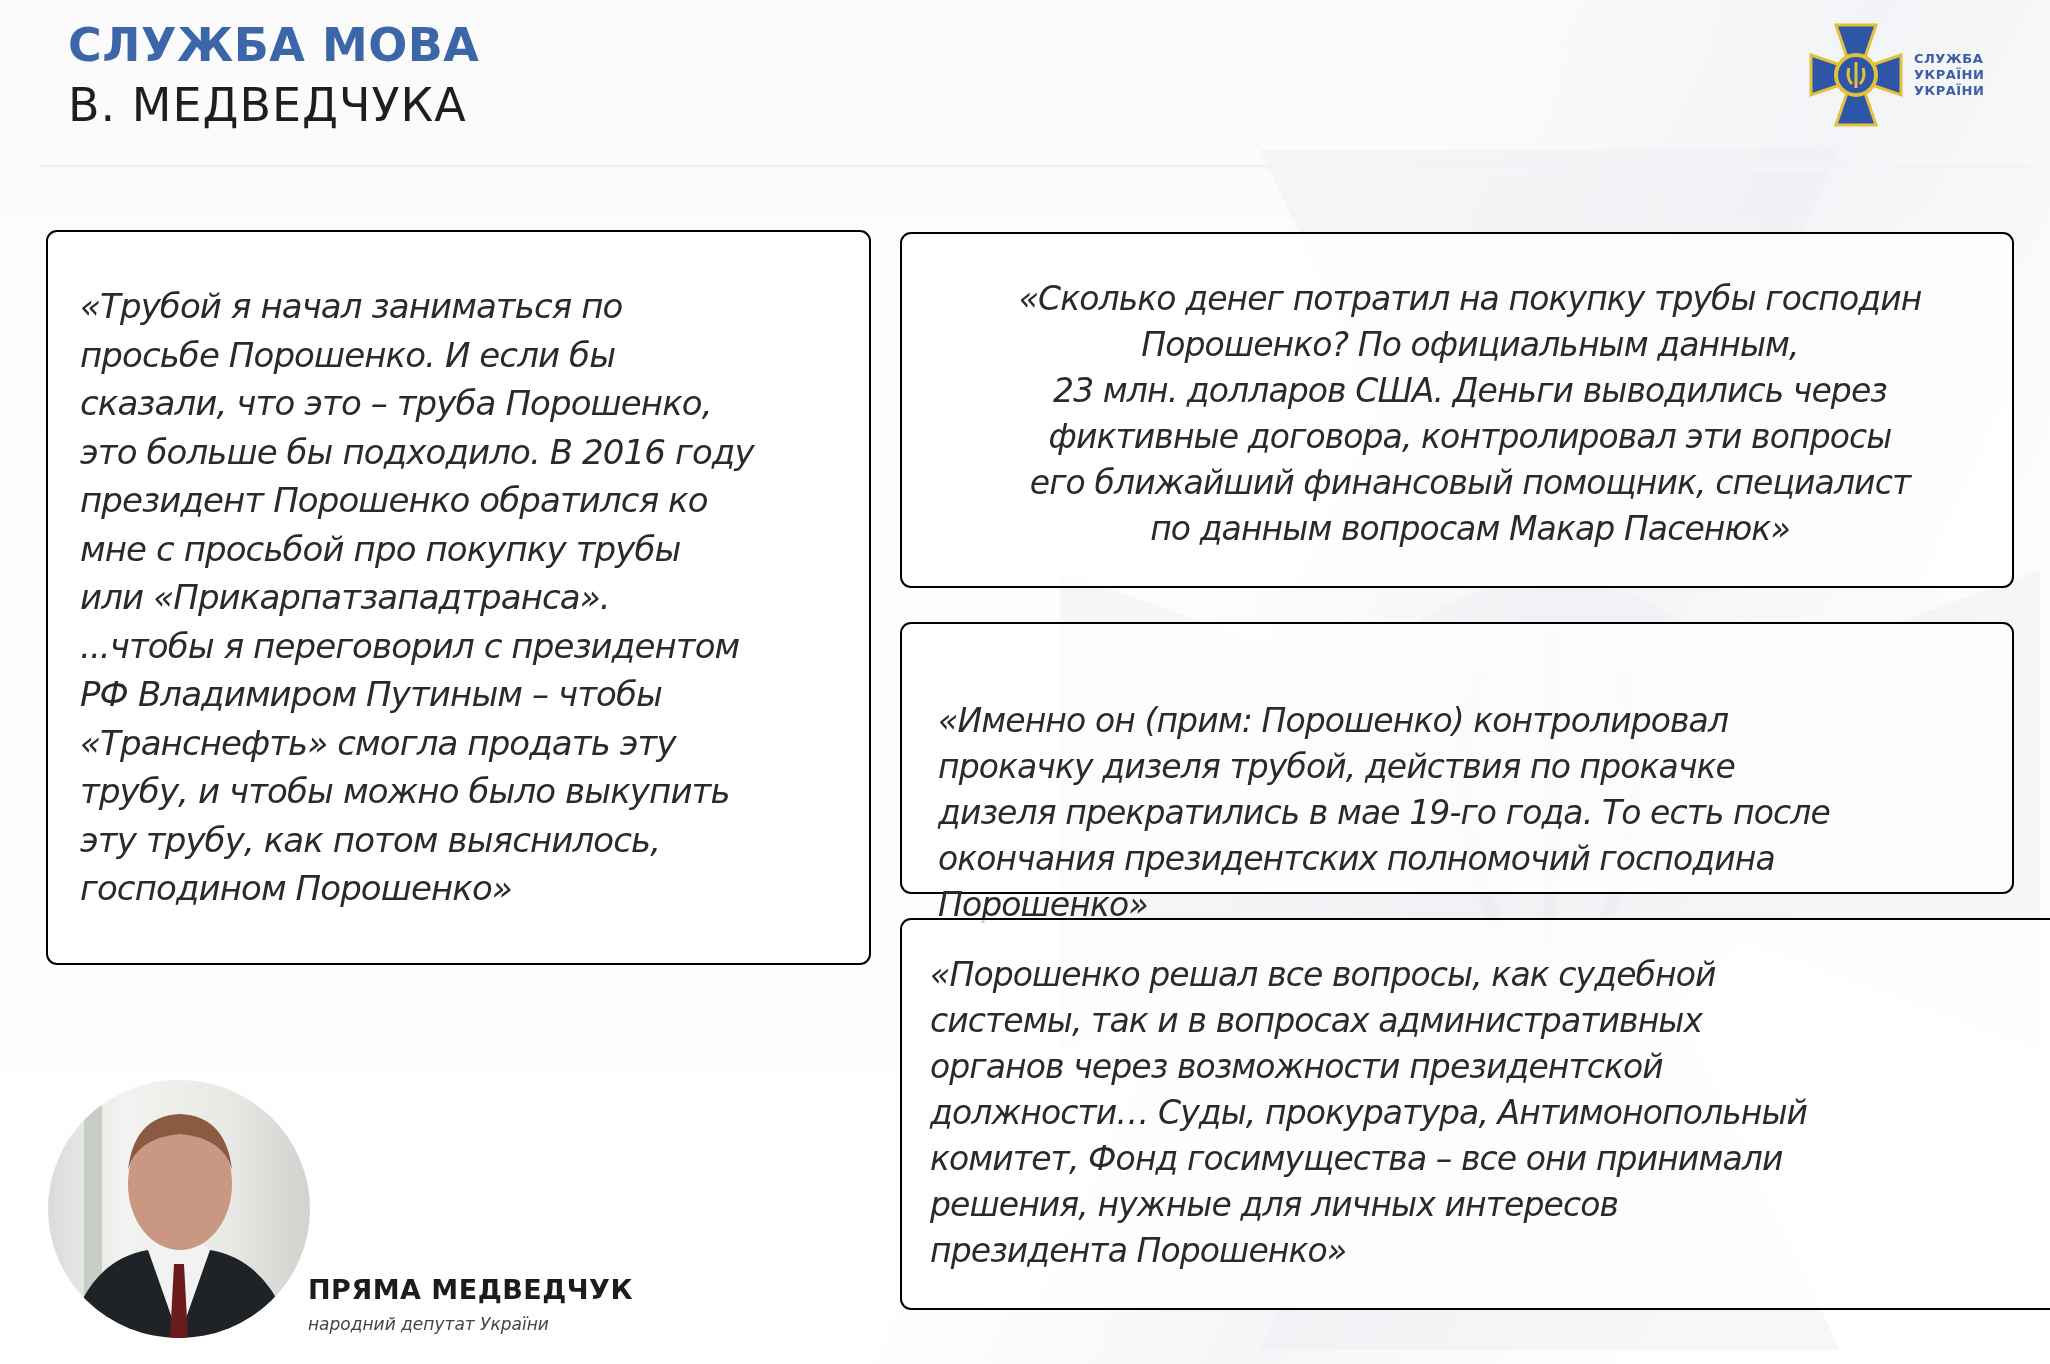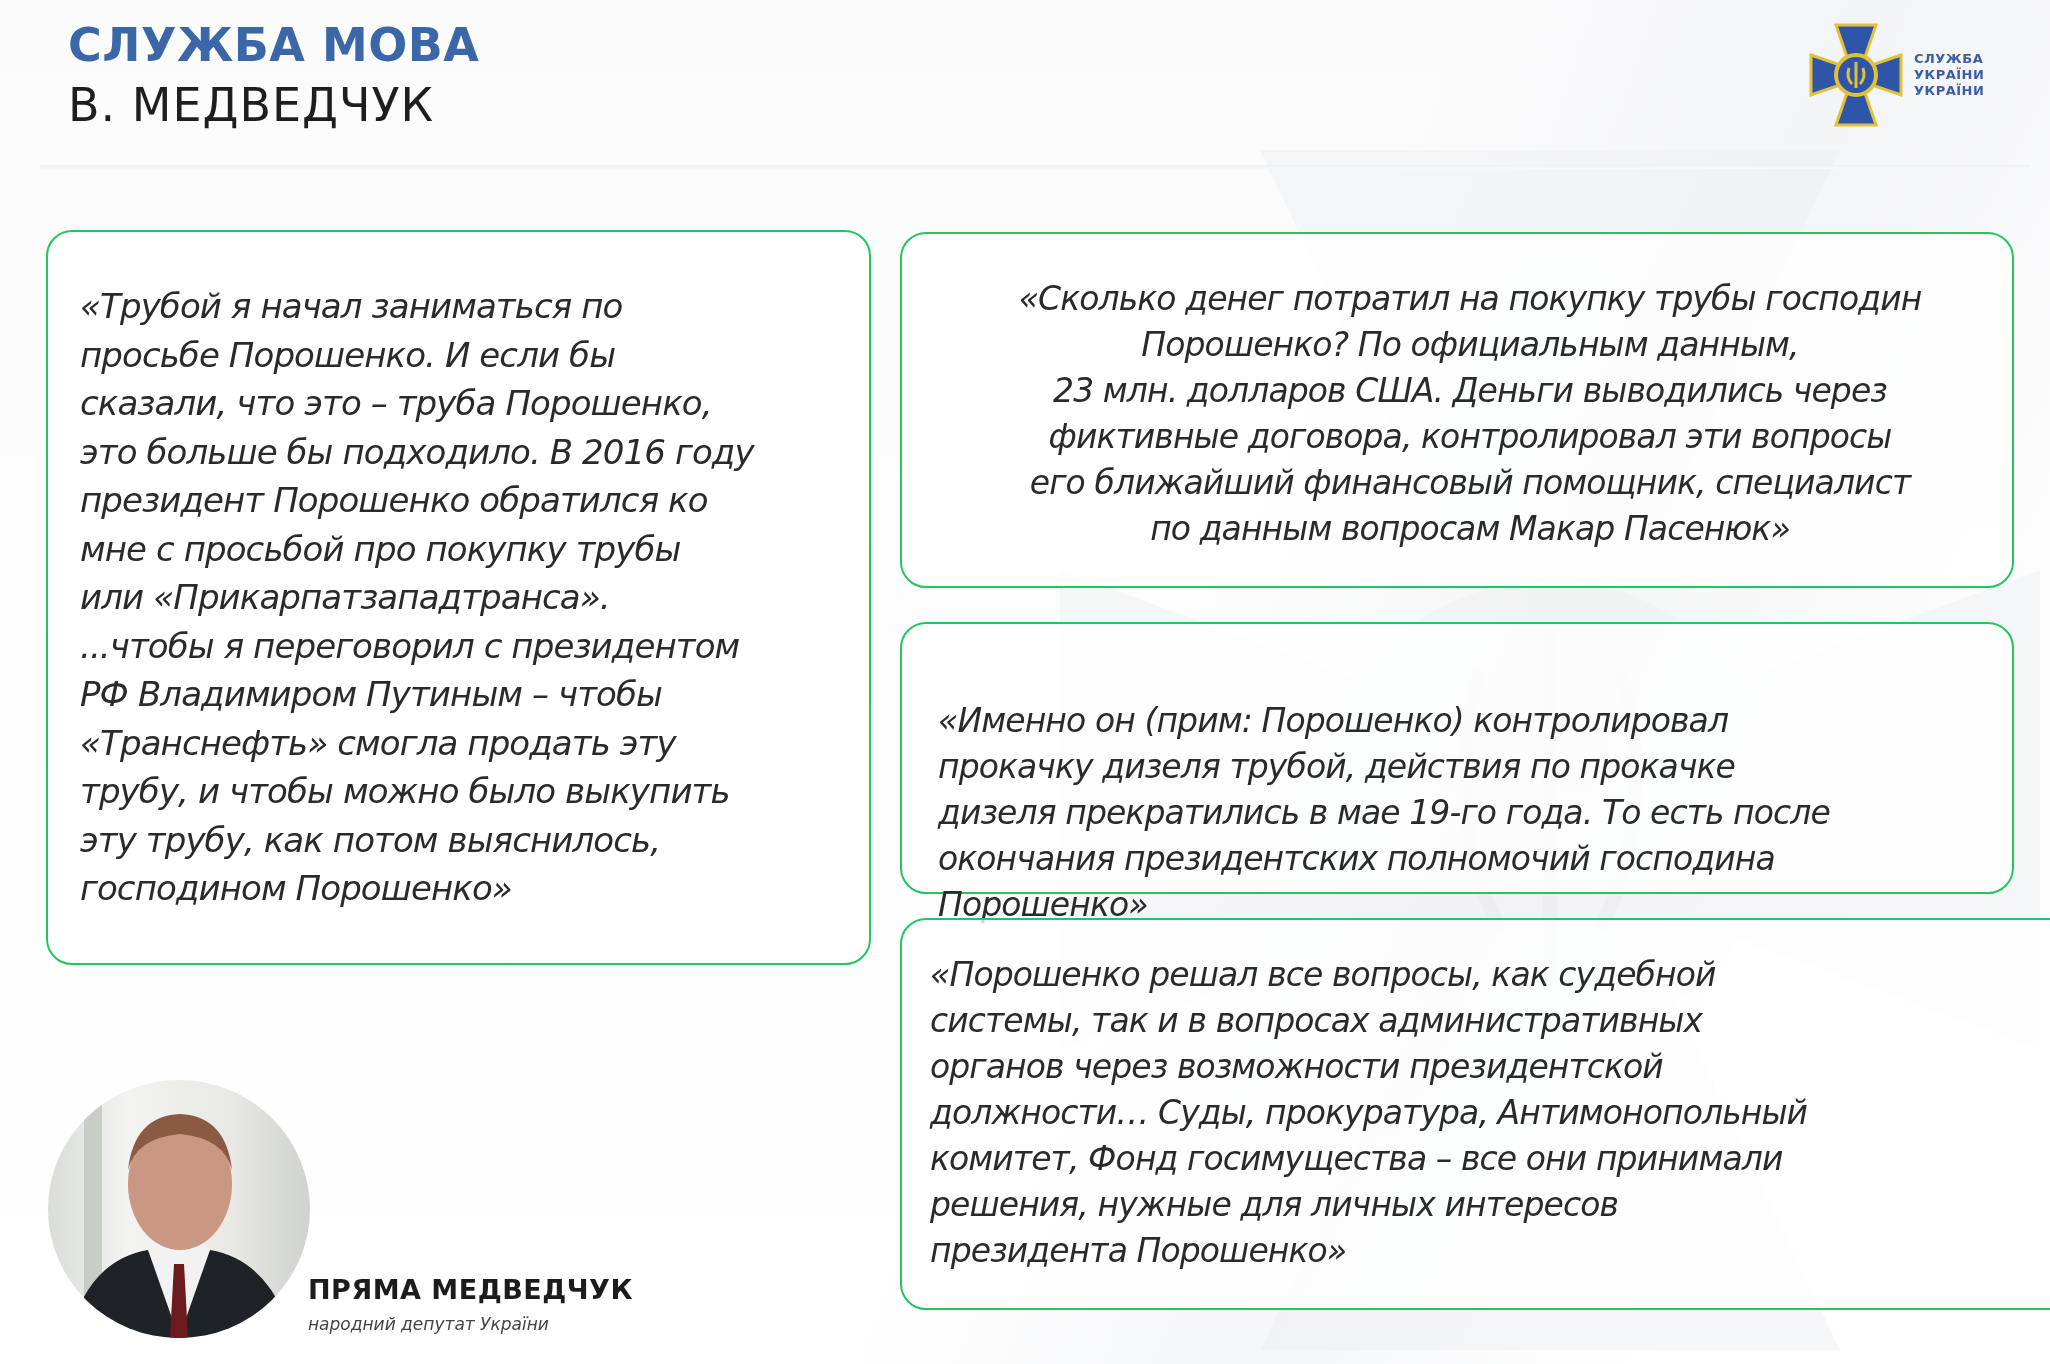--- a/index.html
+++ b/index.html
@@ -34,21 +34,21 @@
   }
   .logo {
     position: absolute; left: 1808px; top: 22px; display: flex; align-items: center;
   }
   .logo-text {
     margin-left: 10px; font-size: 13px; font-weight: 700; color: #3b5ea6;
     line-height: 16px; letter-spacing: 0.5px;
     font-family: "DejaVu Sans", sans-serif;
   }
   .card {
-    position: absolute; border: 2px solid #22c55e; border-radius: 26px;
+    position: absolute; border: 2px solid #000000; border-radius: 11px;
     background: rgba(255,255,255,0.78);
     box-sizing: border-box;
   }
   .quote {
     position: absolute; font-style: italic; color: #2a2a2a;
     font-size: 34px; line-height: 48.5px; white-space: pre-line;
     font-family: "DejaVu Sans", sans-serif; letter-spacing: -0.9px;
   }
   .card-right .quote { font-size: 33px; line-height: 46px; }
   .avatar {
@@ -80,21 +80,21 @@
     <circle cx="490" cy="660" r="230"></circle>
   </g>
   <g fill="none" stroke="#e4e7ec" stroke-width="14">
     <path d="M490 480 L490 840 M420 520 Q380 660 440 780 M560 520 Q600 660 540 780"></path>
   </g>
 </svg>
 
 <div class="header-divider"></div>
 
 <div class="title-line1">СЛУЖБА МОВА</div>
-<div class="title-line2">В. МЕДВЕДЧУК</div>
+<div class="title-line2">В. МЕДВЕДЧУКА</div>
 
 <div class="logo">
   <svg width="96" height="106" viewBox="0 0 96 106">
     <g fill="#2f55a8" stroke="#e2c13a" stroke-width="3">
       <polygon points="28,3 68,3 56,38 40,38"></polygon>
       <polygon points="3,33 38,45 38,61 3,73"></polygon>
       <polygon points="93,33 58,45 58,61 93,73"></polygon>
       <polygon points="40,68 56,68 68,103 28,103"></polygon>
     </g>
     <circle cx="48" cy="53" r="20" fill="#2f55a8" stroke="#e2c13a" stroke-width="4"></circle>

